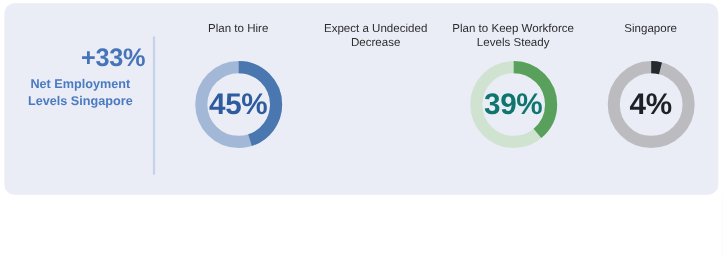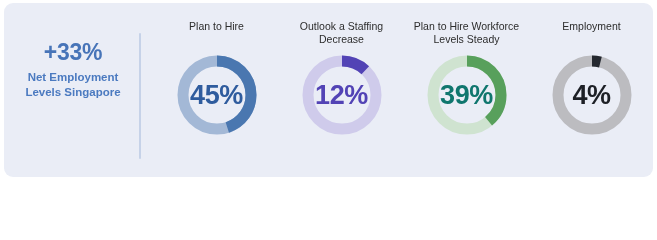--- a/index.html
+++ b/index.html
@@ -33,20 +33,21 @@
     width: 118px;
     text-align: center;
   }
   .summary-value {
     font-size: 23px;
     font-weight: bold;
     color: #4774b8;
     letter-spacing: -0.3px;
     line-height: 1;
     margin-bottom: 6px;
+    text-align: right;
   }
   .summary-caption {
     font-size: 11.5px;
     font-weight: bold;
     color: #4b7ac0;
     line-height: 1.28;
   }
 
   .divider {
     position: absolute;
@@ -128,41 +129,34 @@
         <div class="donut-label">Plan to Hire</div>
         <div class="donut-wrap">
           <svg viewBox="0 0 92 92">
             <circle cx="46" cy="46" r="34" fill="none" stroke="#a3b8d6" stroke-width="11"></circle>
             <circle cx="46" cy="46" r="34" fill="none" stroke="#4a77b0" stroke-width="11" stroke-dasharray="96.13273519984769 213.62830044410595"></circle>
           </svg>
           <div class="donut-center" style="color: rgb(47, 92, 158);">45%</div>
         </div>
       </div>
       <div class="donut-cell">
-        <div class="donut-label">Outlook a Staffing Decrease</div>
-        <div class="donut-wrap">
-          <svg viewBox="0 0 92 92">
-            <circle cx="46" cy="46" r="34" fill="none" stroke="#cfcbeb" stroke-width="11"></circle>
-            <circle cx="46" cy="46" r="34" fill="none" stroke="#5243b5" stroke-width="11" stroke-dasharray="25.635396053292716 213.62830044410595"></circle>
-          </svg>
-          <div class="donut-center" style="color: rgb(82, 67, 181);">12%</div>
-        </div>
+        <div class="donut-label">Expect a Undecided Decrease</div>
       </div>
       <div class="donut-cell">
-        <div class="donut-label">Plan to Hire Workforce Levels Steady</div>
+        <div class="donut-label">Plan to Keep Workforce Levels Steady</div>
         <div class="donut-wrap">
           <svg viewBox="0 0 92 92">
             <circle cx="46" cy="46" r="34" fill="none" stroke="#cfe3d0" stroke-width="11"></circle>
             <circle cx="46" cy="46" r="34" fill="none" stroke="#58a05c" stroke-width="11" stroke-dasharray="83.31503717320133 213.62830044410595"></circle>
           </svg>
           <div class="donut-center" style="color: #0f766e;">39%</div>
         </div>
       </div>
       <div class="donut-cell">
-        <div class="donut-label">Employment</div>
+        <div class="donut-label">Singapore</div>
         <div class="donut-wrap">
           <svg viewBox="0 0 92 92">
             <circle cx="46" cy="46" r="34" fill="none" stroke="#bcbcc0" stroke-width="11"></circle>
             <circle cx="46" cy="46" r="34" fill="none" stroke="#24282f" stroke-width="11" stroke-dasharray="8.545132017764239 213.62830044410595"></circle>
           </svg>
           <div class="donut-center" style="color: rgb(29, 32, 38);">4%</div>
         </div>
       </div>
     </div>
 

